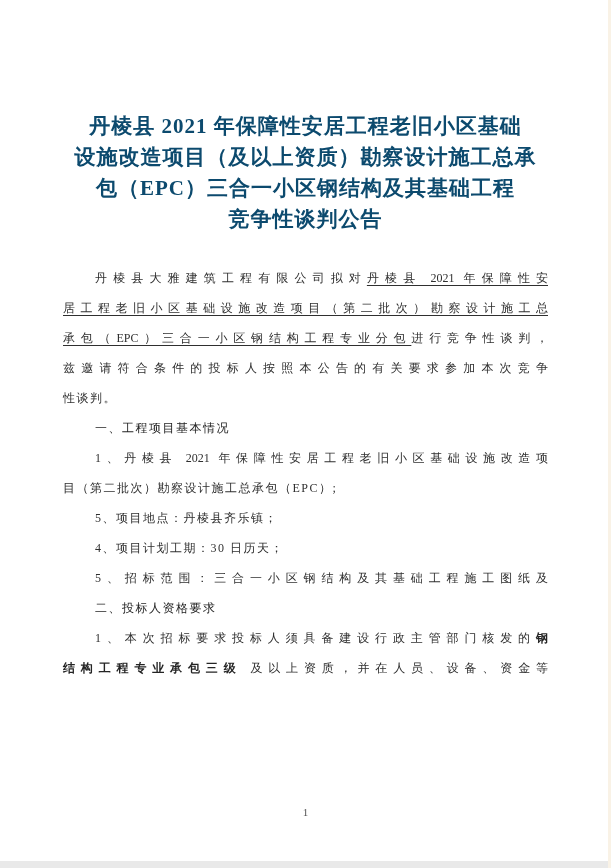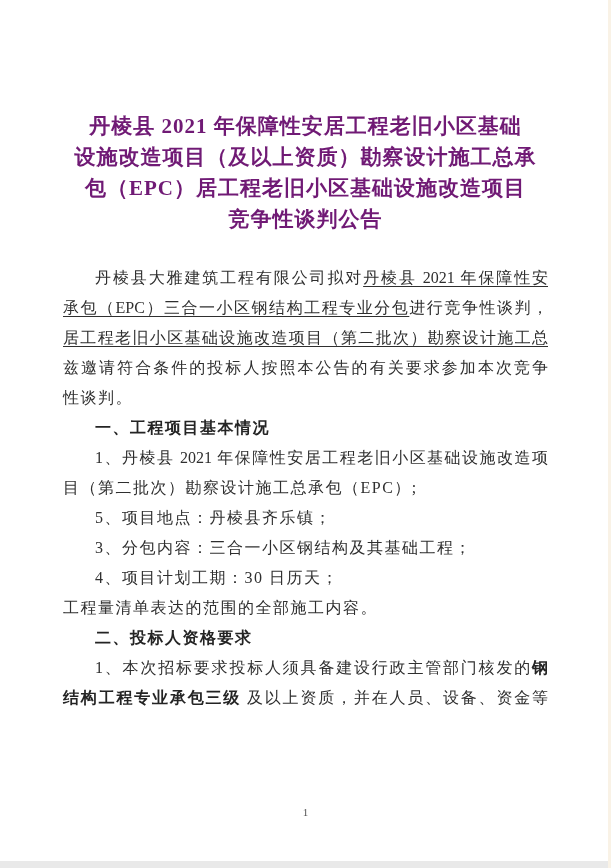--- a/index.html
+++ b/index.html
@@ -22,43 +22,43 @@
     top: 0;
     width: 485px;
   }
   .title {
     margin: 111px 0 0 0;
     text-align: center;
     font-size: 21px;
     font-weight: bold;
     line-height: 31px;
     letter-spacing: 1px;
-    color: #701a75;
+    color: #0c4a6e;
   }
   .body-text {
     margin-top: 28px;
-    font-size: 16px;
+    font-size: 12px;
     line-height: 30px;
     color: #2f2f2f;
   }
   .ln {
     height: 30px;
     letter-spacing: 1.5px;
     white-space: pre-wrap;
   }
   .ln.just {
     letter-spacing: 0;
     text-align: justify;
     text-align-last: justify;
   }
   .ln.ind {
     padding-left: 32px;
   }
   .ln.bold {
-    font-weight: bold;
+    font-weight: normal;
     color: #242424;
   }
   .u {
     text-decoration: underline;
     text-underline-offset: 3px;
     text-decoration-thickness: 1px;
   }
   .b {
     font-weight: bold;
     color: #242424;
@@ -92,39 +92,38 @@
 </style>
 </head>
 <body>
 
 <div class="page">
   <div class="content">
 
     <h1 class="title">
       <div>丹棱县 2021 年保障性安居工程老旧小区基础</div>
       <div>设施改造项目（及以上资质）勘察设计施工总承</div>
-      <div>包（EPC）居工程老旧小区基础设施改造项目</div>
+      <div>包（EPC）三合一小区钢结构及其基础工程</div>
       <div>竞争性谈判公告</div>
     </h1>
 
     <div class="body-text">
 
       <div class="ln just ind"><span>丹棱县大雅建筑工程有限公司拟对</span><span class="u">丹棱县 2021 年保障性安</span></div>
+      <div class="ln just"><span class="u">居工程老旧小区基础设施改造项目（第二批次）勘察设计施工总</span></div>
       <div class="ln just"><span class="u">承包（EPC）三合一小区钢结构工程专业分包</span><span>进行竞争性谈判，</span></div>
-      <div class="ln just"><span class="u">居工程老旧小区基础设施改造项目（第二批次）勘察设计施工总</span></div>
       <div class="ln just">兹邀请符合条件的投标人按照本公告的有关要求参加本次竞争</div>
       <div class="ln">性谈判。</div>
 
       <div class="ln ind bold">一、工程项目基本情况</div>
       <div class="ln just ind">1、丹棱县 2021 年保障性安居工程老旧小区基础设施改造项</div>
       <div class="ln">目（第二批次）勘察设计施工总承包（EPC）;</div>
       <div class="ln ind">5、项目地点：丹棱县齐乐镇；</div>
-      <div class="ln ind">3、分包内容：三合一小区钢结构及其基础工程；</div>
       <div class="ln ind">4、项目计划工期：30 日历天；</div>
-      <div class="ln">工程量清单表达的范围的全部施工内容。</div>
+      <div class="ln just ind">5、招标范围：三合一小区钢结构及其基础工程施工图纸及</div>
 
       <div class="ln ind bold">二、投标人资格要求</div>
       <div class="ln just ind"><span>1、本次招标要求投标人须具备建设行政主管部门核发的</span><span class="b">钢</span></div>
       <div class="ln just"><span class="b">结构工程专业承包三级</span><span> 及以上资质，并在人员、设备、资金等</span></div>
 
     </div>
   </div>
 
   <div class="page-number">1</div>
   <div class="bottom-strip"></div>

